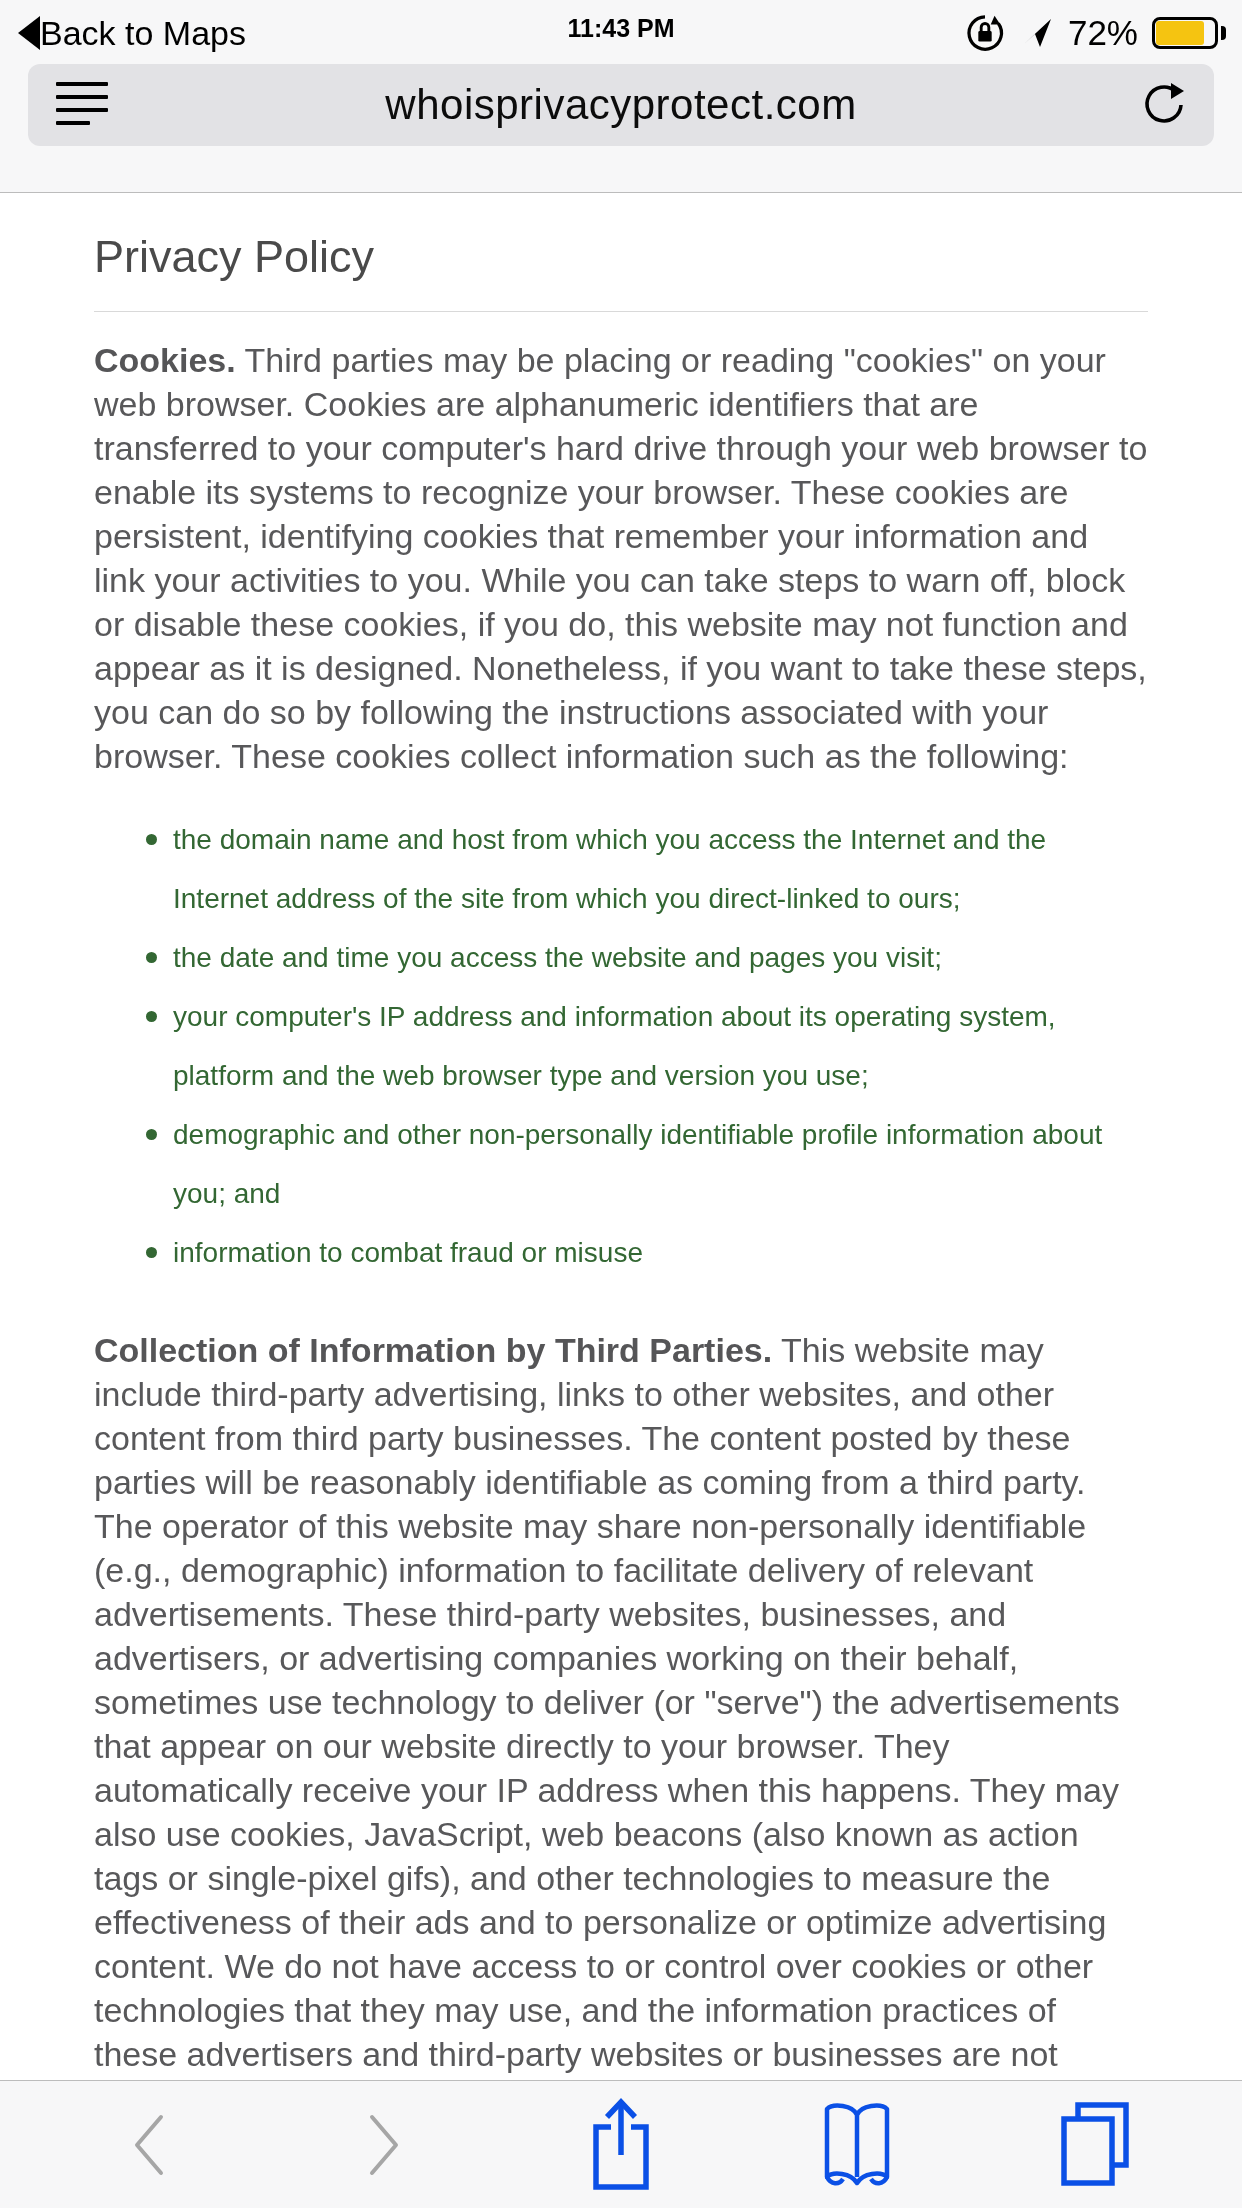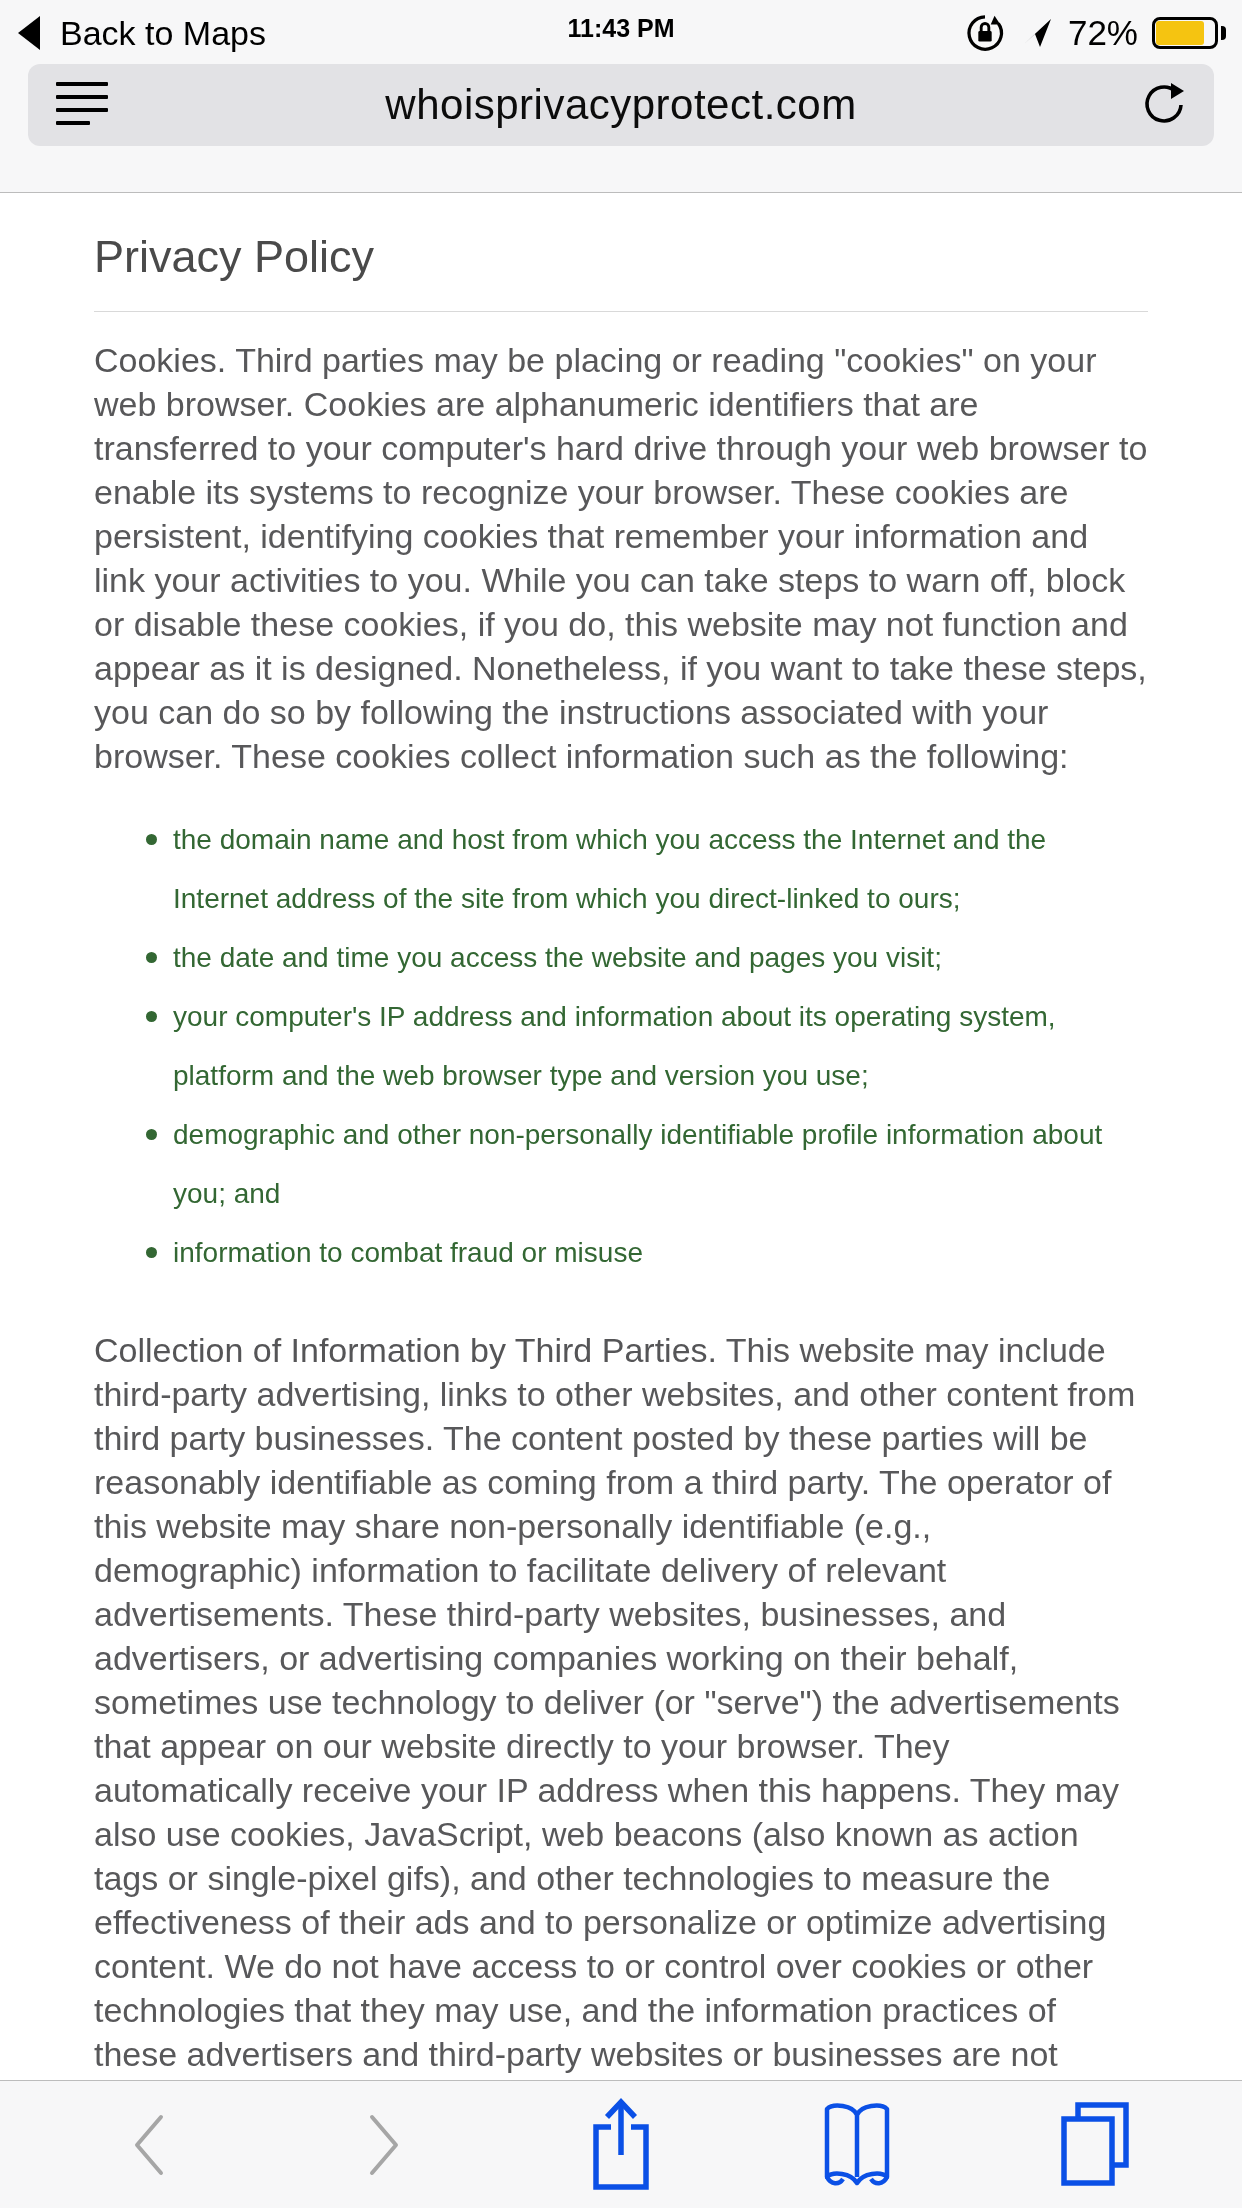--- a/index.html
+++ b/index.html
@@ -15,21 +15,21 @@
   .chrome-top {
     background:#f7f7f8;
     border-bottom:1px solid #bcbcbc;
   }
   .statusbar {
     height:60px;
     display:flex; align-items:center;
     padding:6px 24px 0 18px;
     font-size:34px; color:#000;
   }
-  .back-app { display:flex; align-items:center; gap:20px; }
+  .back-app { display:flex; align-items:center; gap:0; }
   .back-tri {
     width:0; height:0;
     border-top:17px solid transparent;
     border-bottom:17px solid transparent;
     border-right:22px solid #000;
   }
   .sb-time {
     position:absolute; left:0; right:0; top:14px;
     text-align:center; font-weight:700; font-size:25px;
     pointer-events:none;
@@ -73,21 +73,21 @@
     font-size:45px; font-weight:400; color:#4a4a4a;
   }
   .title-rule {
     border:none; border-top:1px solid #d9d9d9;
     margin-top:28px;
   }
   .body-p {
     margin-top:26px;
     font-size:34px; line-height:44px; color:#58585a;
   }
-  .body-p b { font-weight:400; color:#555557; }
+  .body-p b { font-weight:700; color:#555557; }
   .p2 { margin-top:46px; }
   .green-list { list-style:none; margin-top:32px; }
   .green-list li {
     position:relative; padding-left:79px;
     font-size:28px; line-height:59px; color:#336733;
   }
   .green-list li::before {
     content:""; position:absolute; left:52px; top:24px;
     width:11px; height:11px; border-radius:50%; background:#336733;
   }

